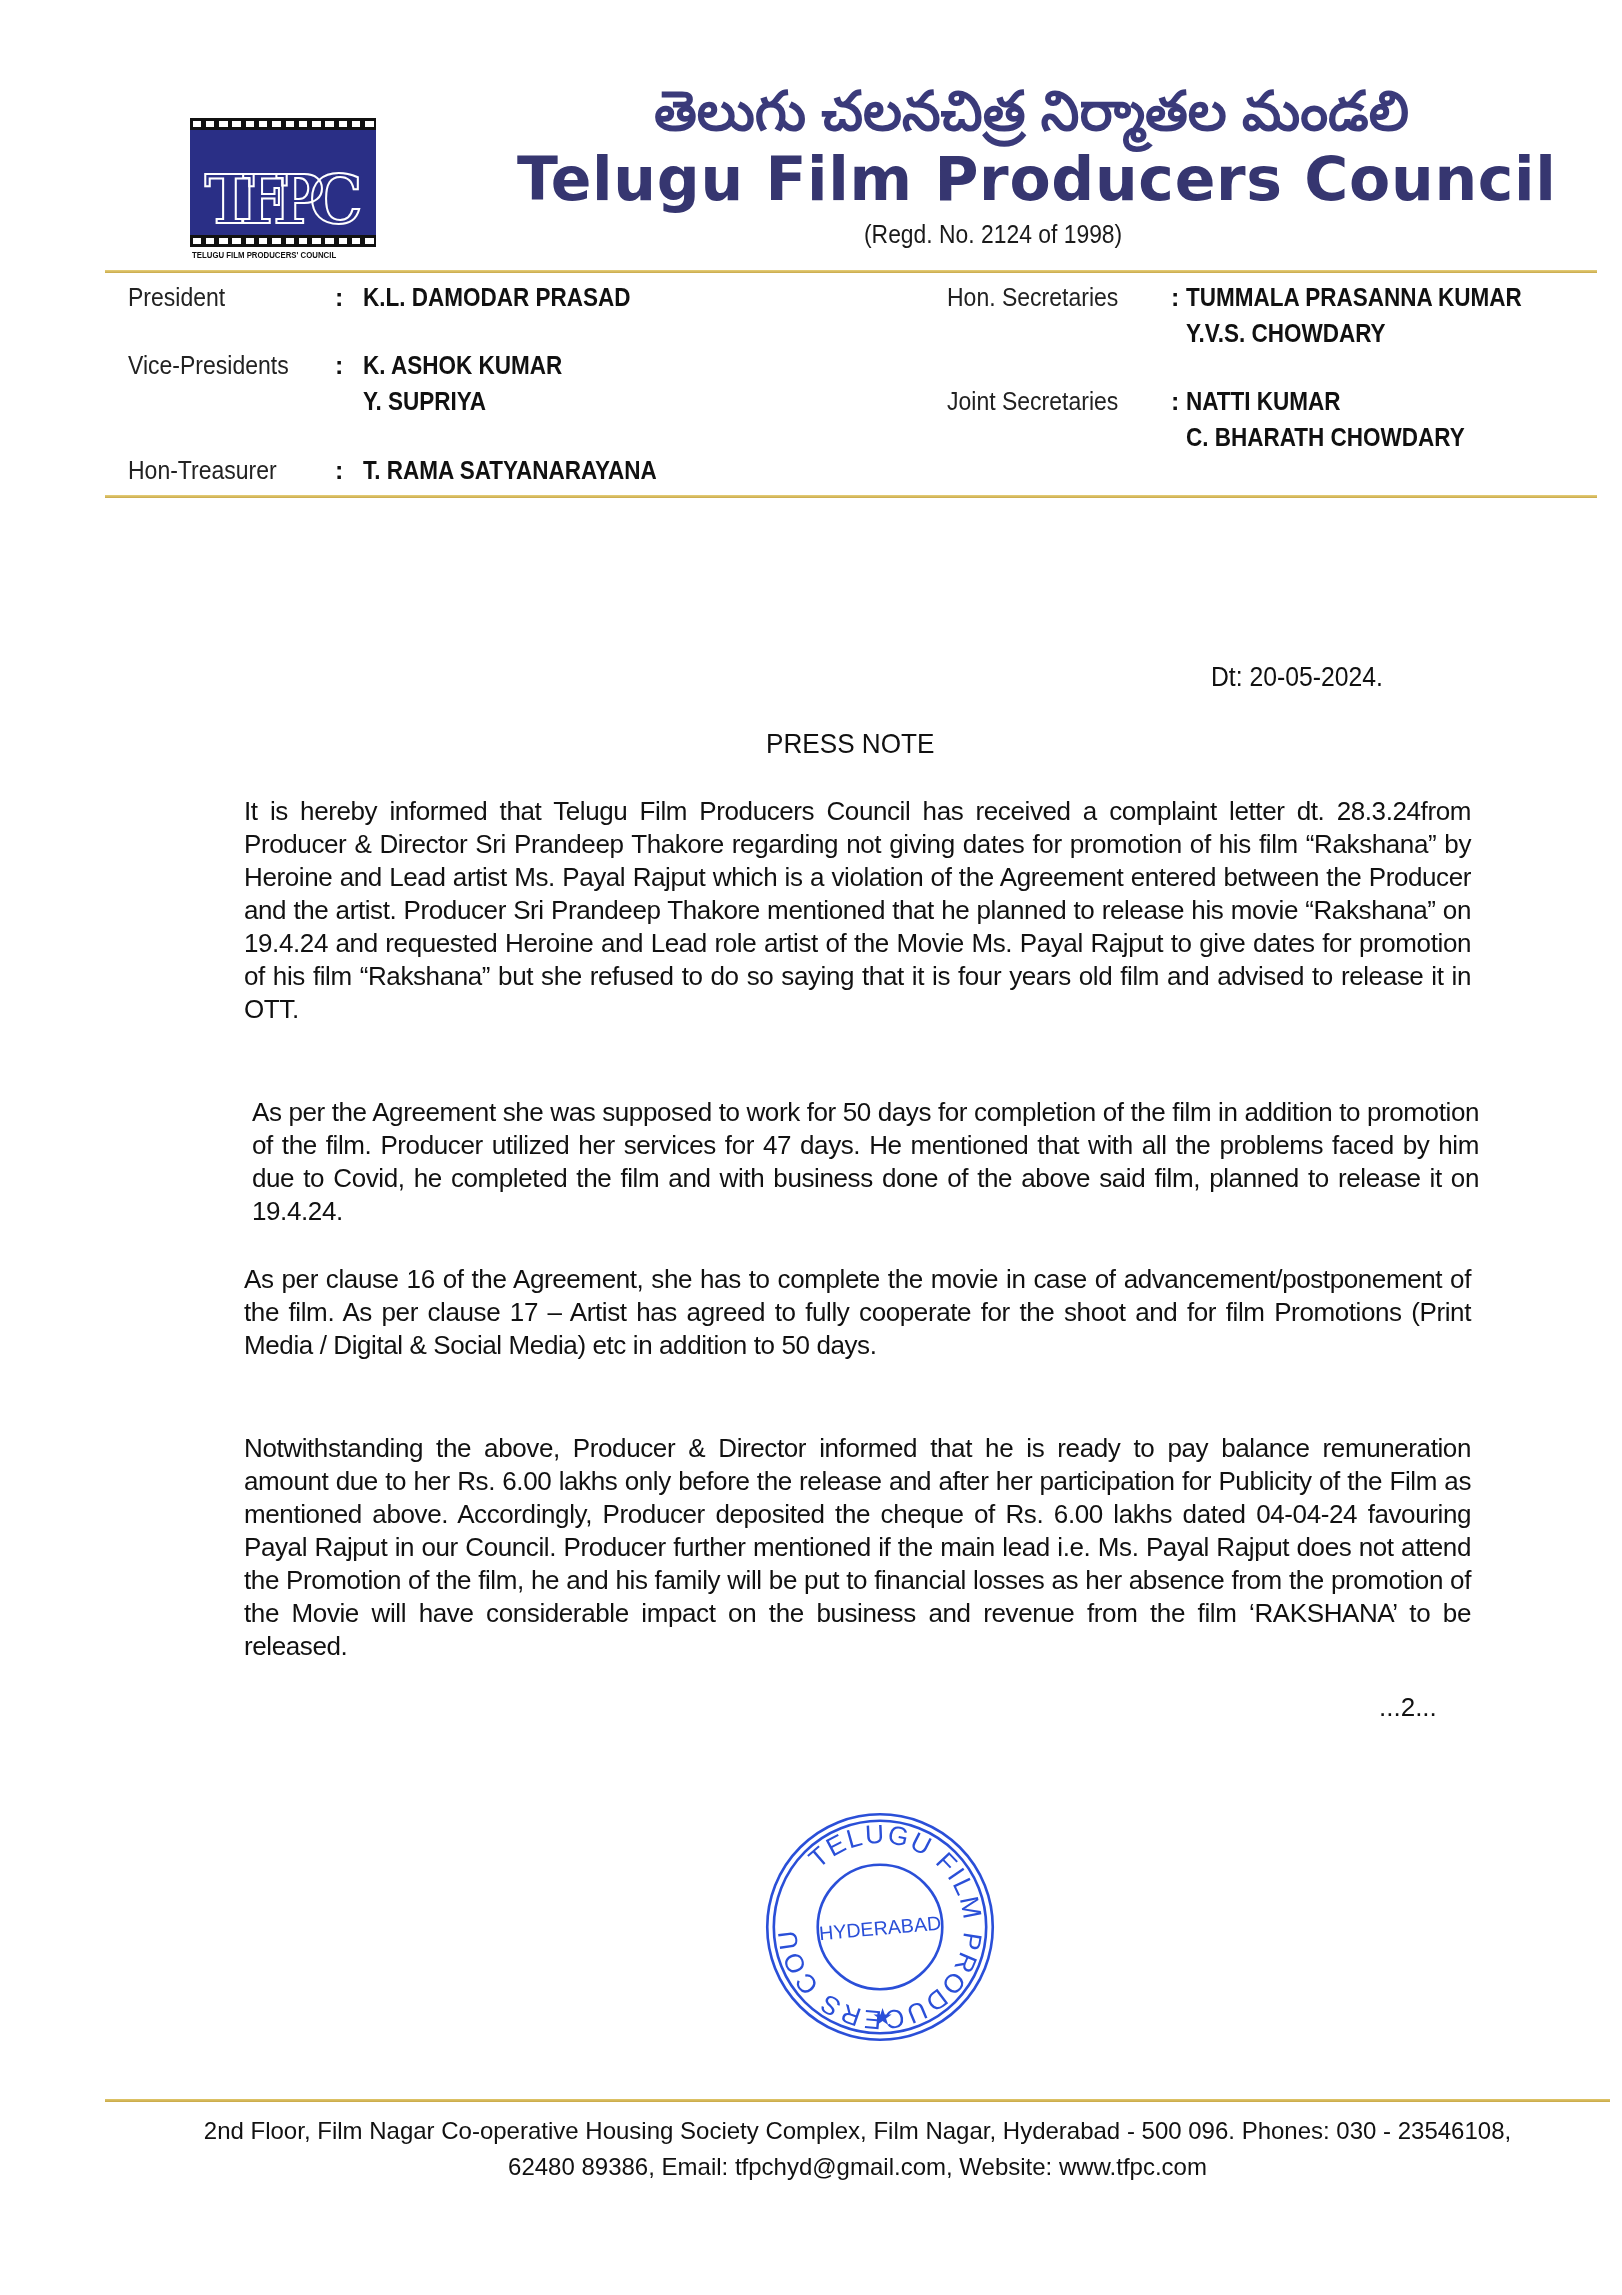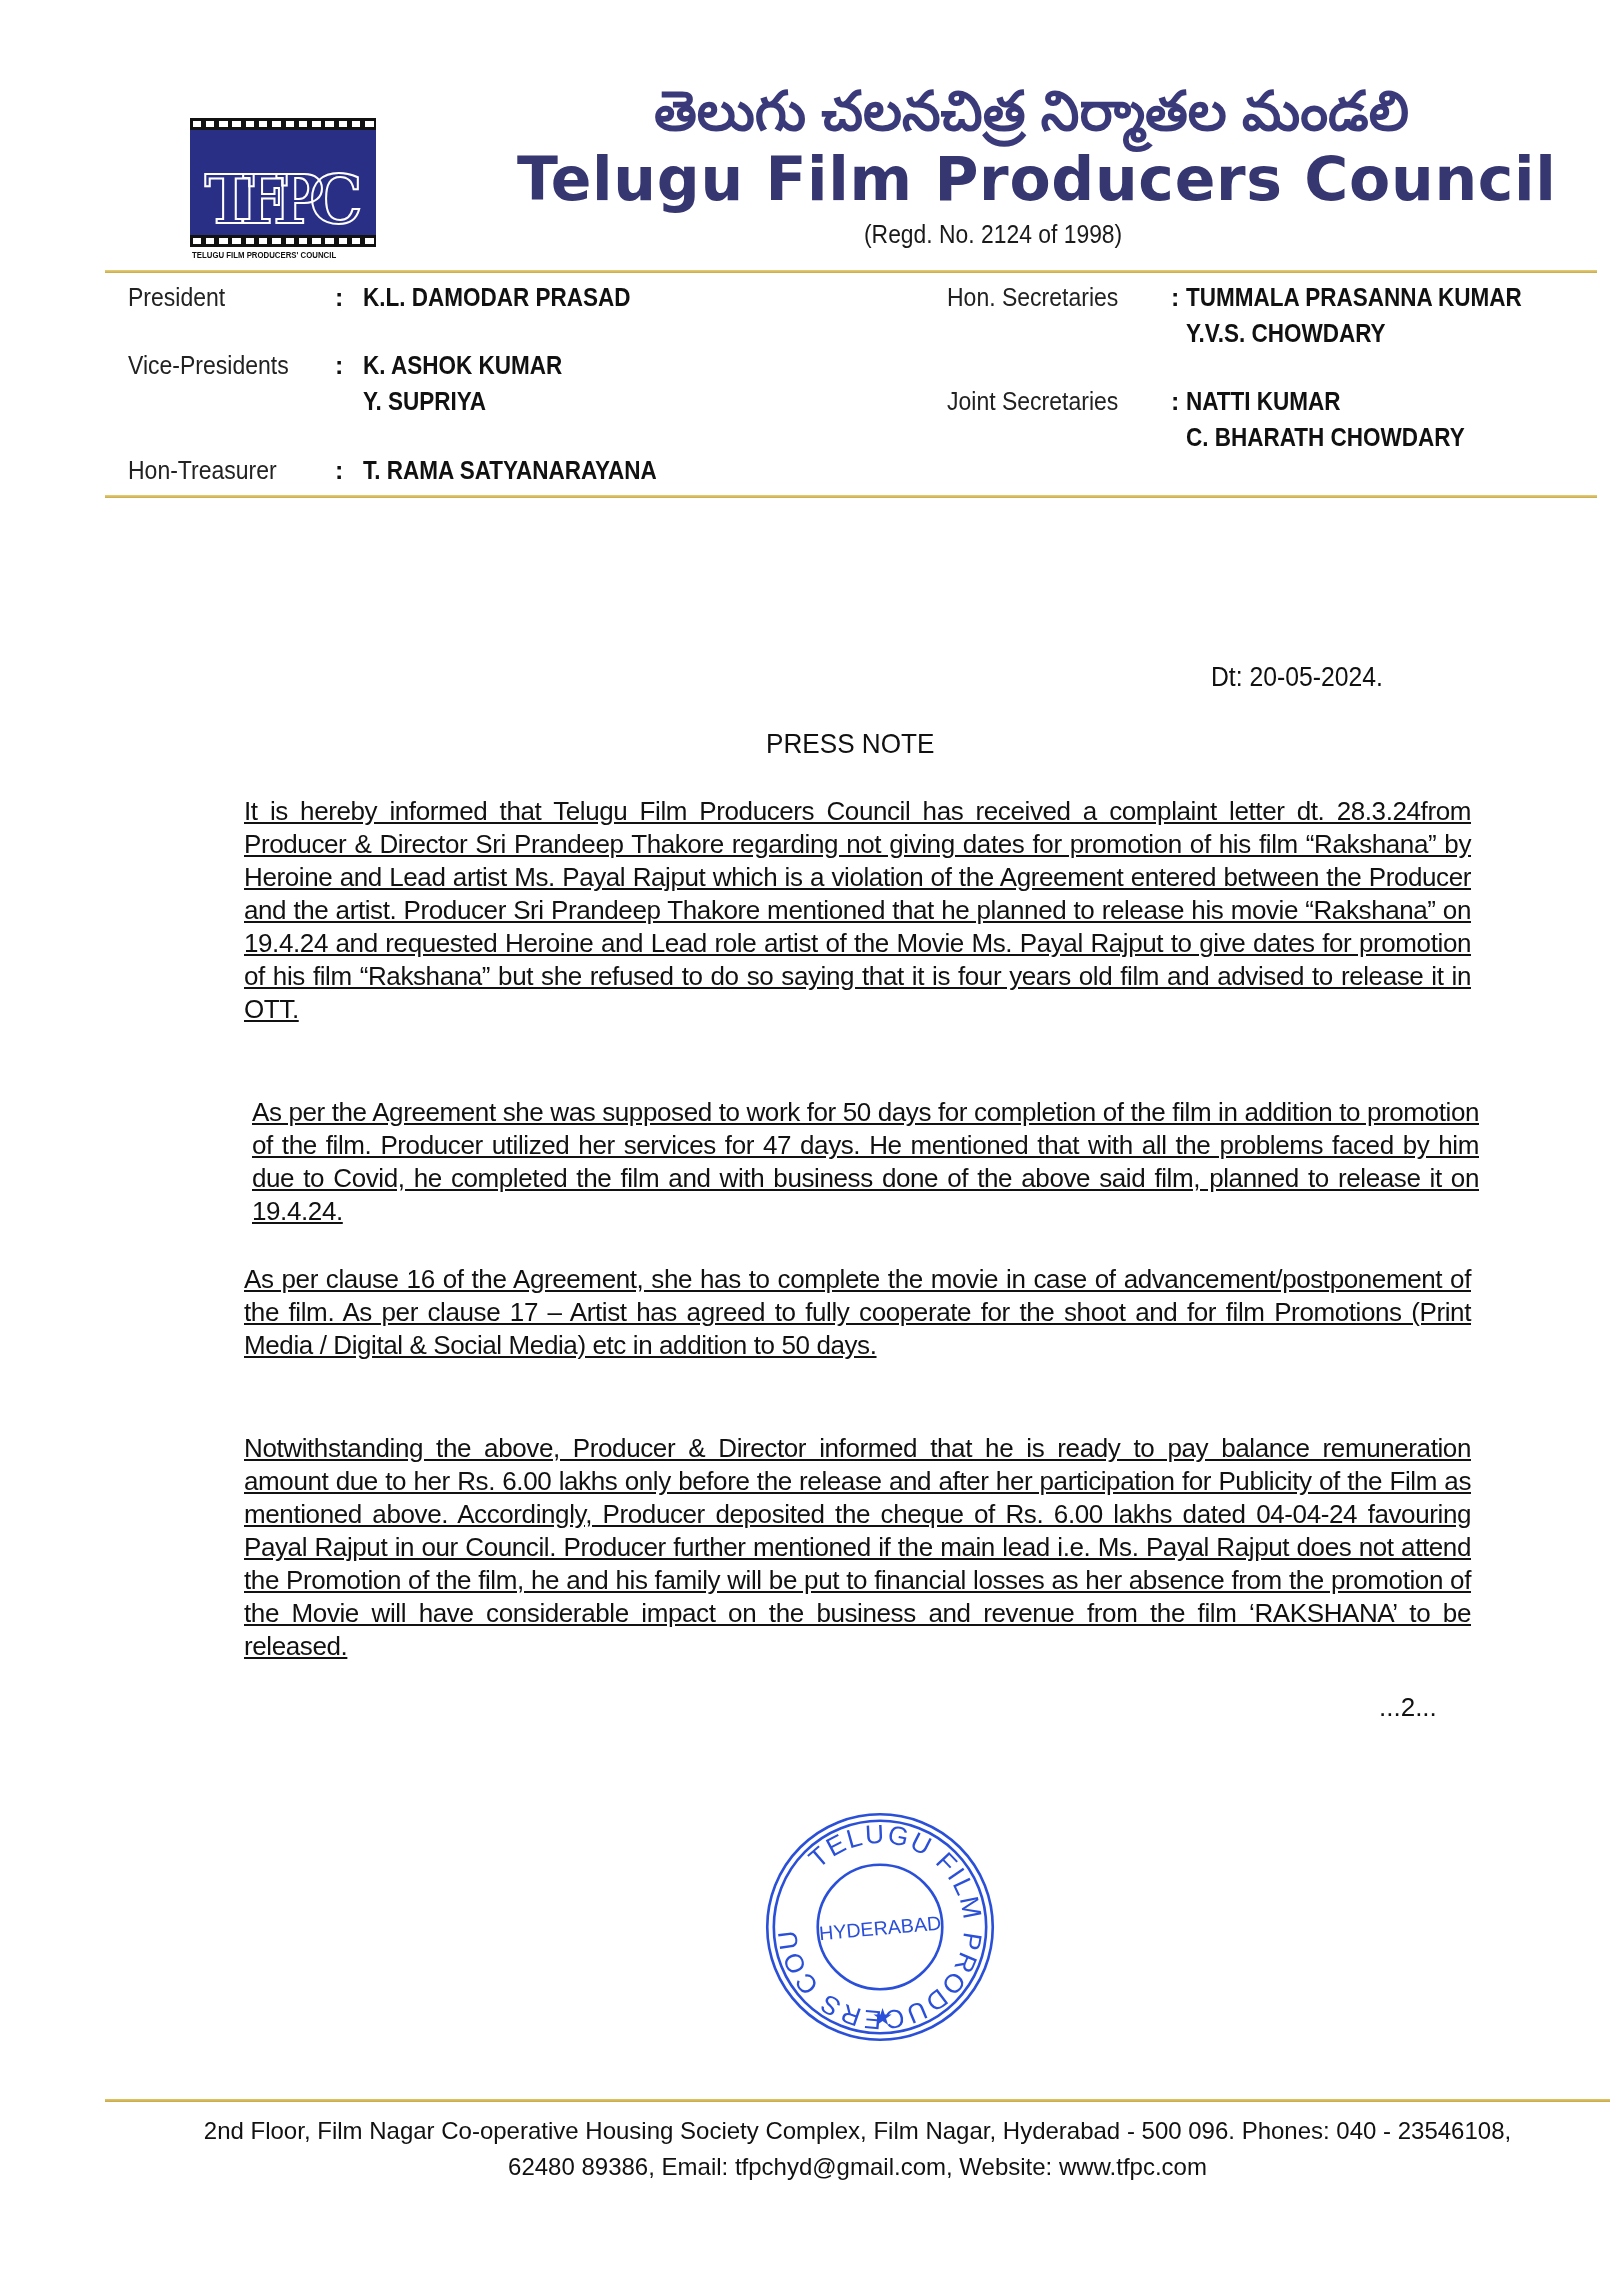--- a/index.html
+++ b/index.html
@@ -22,21 +22,21 @@
   .gold-line { position: absolute; left: 105px; width: 1492px; height: 3.3px; background: linear-gradient(#e6cf7a, #c9a94a); }
 
   
   .off-label { position: absolute; font-family: "Liberation Sans", sans-serif; font-size: 25px; color: #222; transform: scaleX(0.92); transform-origin: left; white-space: nowrap; }
   .off-colon { position: absolute; font-size: 25px; font-weight: bold; color: #111; }
   .off-name { position: absolute; font-family: "Liberation Sans", sans-serif; font-size: 25px; font-weight: bold; color: #111; transform: scaleX(0.9); transform-origin: left; white-space: nowrap; }
 
   
   #date { left: 1211px; top: 661px; font-size: 27.5px; white-space: nowrap; transform: scaleX(0.9); transform-origin: left; }
   #press-note { left: 766px; top: 728px; font-size: 27.5px; white-space: nowrap; transform: scaleX(0.95); transform-origin: left; }
-  .para { position: absolute; left: 244px; width: 1227px; font-size: 26px; line-height: 33px; text-align: justify; color: #111; letter-spacing: -0.4px; text-decoration: underline; }
+  .para { position: absolute; left: 244px; width: 1227px; font-size: 26px; line-height: 33px; text-align: justify; color: #111; letter-spacing: -0.4px; }
   #page-cont { left: 1379px; top: 1692px; font-size: 26px; }
 
   
   #stamp { left: 762px; top: 1809px; width: 236px; height: 236px; }
 
   
   #footer-line { top: 2099px; height: 3.3px; left: 105px; width: 1505px; background: linear-gradient(#e0c66a, #c8a848); }
   .footer-text { position: absolute; left: 105px; width: 1505px; text-align: center; font-size: 24px; color: #111; white-space: nowrap; }
 </style>
 </head>
@@ -135,15 +135,15 @@
     <circle class="stamp-stroke" cx="180" cy="180" r="95" stroke="#2a4fd8"></circle>
   </g>
   <text class="stamp-fill" font-family="Liberation Sans, sans-serif" font-size="40" letter-spacing="3" fill="#2a4fd8">
     <textPath href="#stamp-arc" startOffset="12%">TELUGU FILM PRODUCERS COUNCIL</textPath>
   </text>
   <text class="stamp-fill" x="180" y="192" text-anchor="middle" font-family="Liberation Sans, sans-serif" font-size="30" transform="rotate(-5 180 180)" fill="#2a4fd8">HYDERABAD</text>
   <text class="stamp-fill" x="184" y="330" text-anchor="middle" font-size="36" fill="#2a4fd8">★</text>
 </svg>
 
 <div id="footer-line" class="abs"></div>
-<div class="footer-text" style="top:2117px;">2nd Floor, Film Nagar Co-operative Housing Society Complex, Film Nagar, Hyderabad - 500 096. Phones: 040 - 23546108,</div>
+<div class="footer-text" style="top:2117px;">2nd Floor, Film Nagar Co-operative Housing Society Complex, Film Nagar, Hyderabad - 500 096. Phones: 030 - 23546108,</div>
 <div class="footer-text" style="top:2153px;">62480 89386, Email: tfpchyd@gmail.com, Website: www.tfpc.com</div>
 
 
 </body></html>

